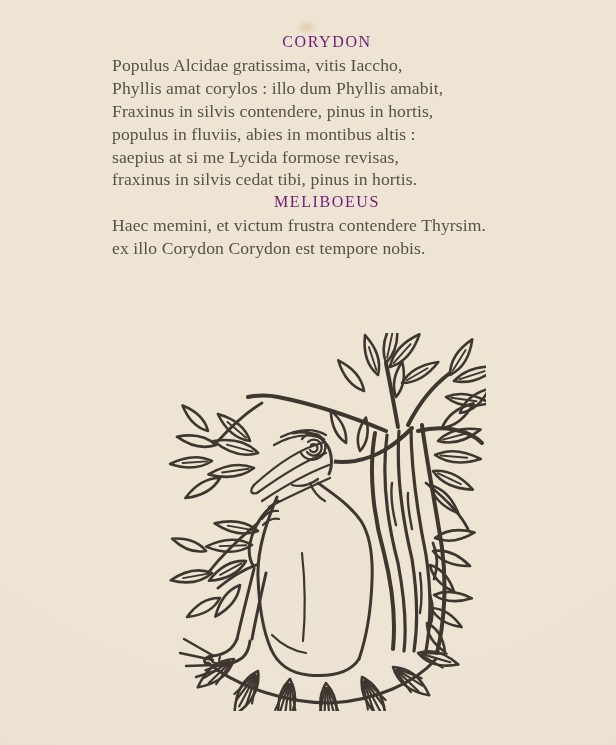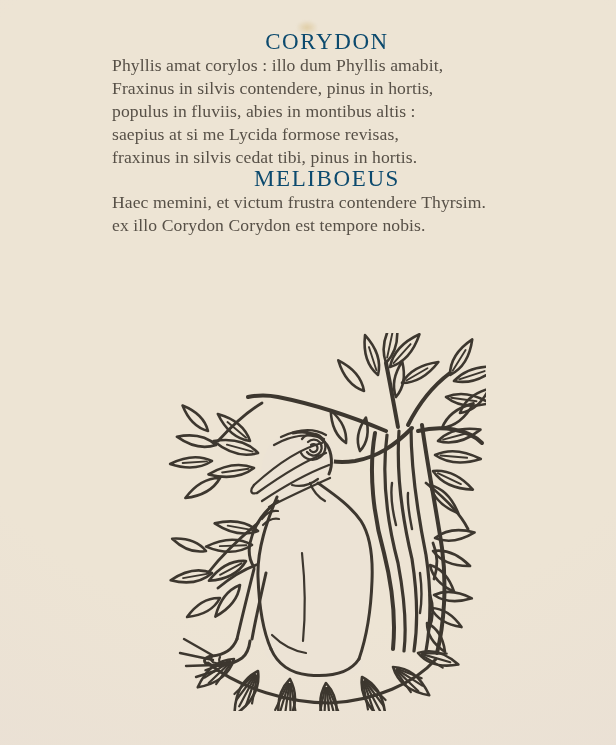--- a/index.html
+++ b/index.html
@@ -13,23 +13,23 @@
     position:absolute;left:296px;top:20px;width:22px;height:15px;
     background:radial-gradient(ellipse at center, rgba(202,168,88,.38), rgba(202,168,88,0) 70%);
     filter:blur(1px);border-radius:50%;
   }
   .poem{
     position:absolute;left:112px;top:31px;width:430px;
     color:#575047;
   }
   .speaker{
     text-align:center;
-    font-size:23px;line-height:22.9px;
+    font-size:16px;line-height:22.9px;
     letter-spacing:1.6px;
-    color:#0c4a6e;
+    color:#701a75;
   }
   .line{
     font-size:17.6px;line-height:22.9px;
     letter-spacing:0.1px;
     white-space:nowrap;
   }
   .woodcut{
     position:absolute;left:150px;top:333px;
   }
   
@@ -49,20 +49,21 @@
   .wk-mound{stroke:#3d372f;stroke-width:3;fill:none;stroke-linecap:round;}
   .wk-grass{stroke:#3d372f;stroke-width:2.4;fill:none;stroke-linecap:round;}
 </style>
 </head>
 <body>
 
 <div class="paper-stain"></div>
 
 <div class="poem">
   <div class="speaker">CORYDON</div>
+  <div class="line">Populus Alcidae gratissima, vitis Iaccho,</div>
   <div class="line">Phyllis amat corylos : illo dum Phyllis amabit,</div>
   <div class="line">Fraxinus in silvis contendere, pinus in hortis,</div>
   <div class="line">populus in fluviis, abies in montibus altis :</div>
   <div class="line">saepius at si me Lycida formose revisas,</div>
   <div class="line">fraxinus in silvis cedat tibi, pinus in hortis.</div>
   <div class="speaker">MELIBOEUS</div>
   <div class="line">Haec memini, et victum frustra contendere Thyrsim.</div>
   <div class="line">ex illo Corydon Corydon est tempore nobis.</div>
 </div>
 

